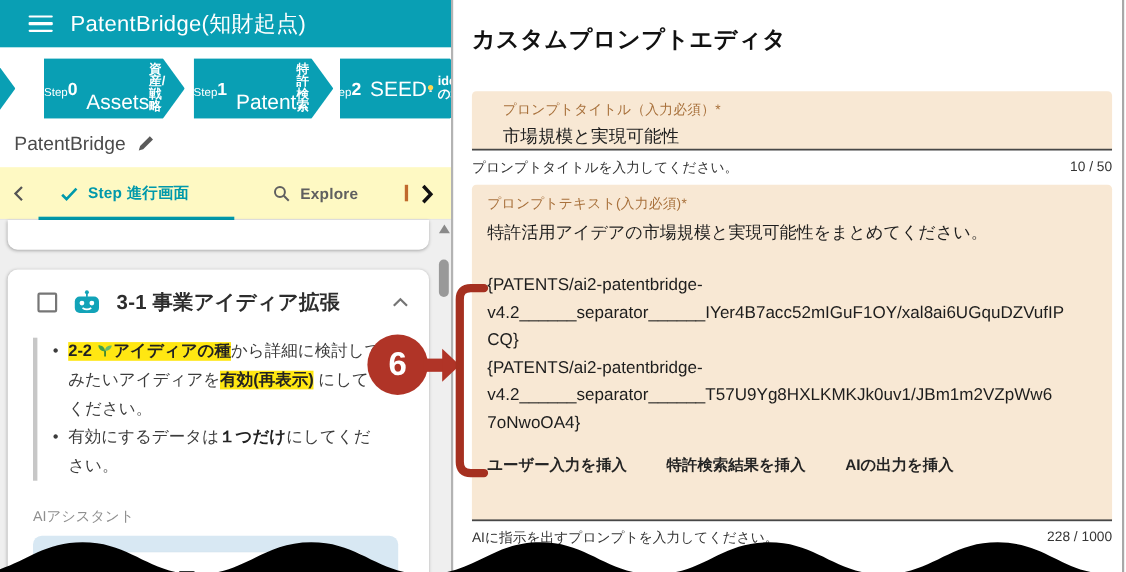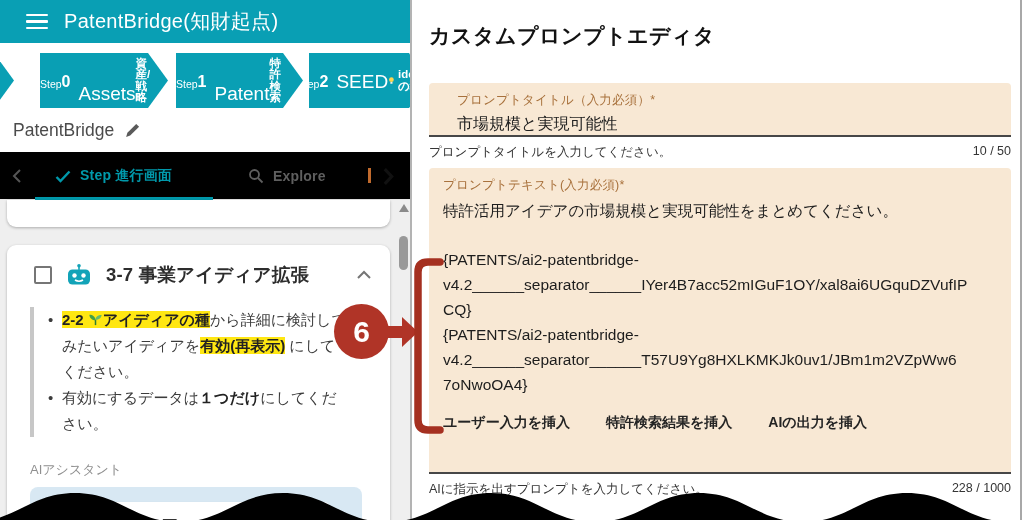--- a/index.html
+++ b/index.html
@@ -23,21 +23,21 @@
   .chev2{left:309px;width:120px;}
   .stepcol{display:flex;flex-direction:row;align-items:flex-end;line-height:1;}
   .steplbl{font-size:10.5px;}
   .stepnum{font-size:16px;font-weight:bold;margin-top:2px;}
   .stepname{font-size:19px;font-weight:500;line-height:1.05;}
   .stepsub{font-size:11.5px;font-weight:bold;display:flex;align-items:center;gap:3px;}
 
   .project-row{position:absolute;left:13px;top:120px;display:flex;align-items:center;gap:10px;}
   .project-name{font-size:17.5px;color:#4b4b4b;}
 
-  .tabs-row{position:absolute;left:0;top:152px;width:100%;height:48px;border-bottom:1px solid #e6e6e6;background:#000000;}
+  .tabs-row{position:absolute;left:0;top:152px;width:100%;height:48px;border-bottom:1px solid #e6e6e6;background:#fef9c3;}
   .tab-back{position:absolute;left:12px;top:16px;cursor:pointer;}
   .tab1{position:absolute;left:55px;top:0;height:48px;display:flex;align-items:center;gap:9px;cursor:pointer;}
   .tab1 .lbl{font-size:14px;font-weight:bold;color:#0099ab;letter-spacing:.2px;}
   .tab-underline{position:absolute;left:35px;top:45px;width:178px;height:3px;background:#0099ab;}
   .tab2{position:absolute;left:248px;top:0;height:48px;display:flex;align-items:center;gap:9px;cursor:pointer;}
   .tab2 .lbl{font-size:14px;font-weight:bold;color:#5f5f5f;letter-spacing:.2px;}
   .tab-frag{position:absolute;left:368px;top:16px;width:2.5px;height:15px;background:#c06a2d;}
   .tab-next{position:absolute;left:382px;top:15px;cursor:pointer;}
 
   .content-bg{position:absolute;left:0;top:200px;width:412px;height:320px;background:#efefef;}
@@ -183,21 +183,21 @@
       <div class="card2-head">
         <div class="checkbox"></div>
         <svg width="26" height="23" viewBox="0 0 26 22">
           <circle cx="13" cy="2.2" r="1.8" fill="#12a3b8"></circle>
             <rect x="12.2" y="3" width="1.6" height="3.4" fill="#12a3b8"></rect>
           <rect x="2" y="6" width="22" height="15" rx="4.5" fill="#12a3b8"></rect>
           <circle cx="8.5" cy="12" r="2.2" fill="#fff"></circle>
             <circle cx="17.5" cy="12" r="2.2" fill="#fff"></circle>
           <path d="M9 16.5 Q13 19 17 16.5" stroke="#fff" stroke-width="1.6" fill="none"></path>
         </svg>
-        <span class="card2-title">3-7 事業アイディア拡張</span>
+        <span class="card2-title">3-1 事業アイディア拡張</span>
         <svg width="16" height="10" viewBox="0 0 16 10" fill="none" stroke="#757575" stroke-width="2">
             <path d="M2 8 L8 2 L14 8"></path>
           </svg>
       </div>
 
       <div class="quote">
         <ul>
           <li>
             <span class="dot">•</span>
             <span class="txt"><span class="hl"><span class="b">2-2 </span><svg class="seed-ic" width="15" height="15" viewBox="0 0 16 16">

